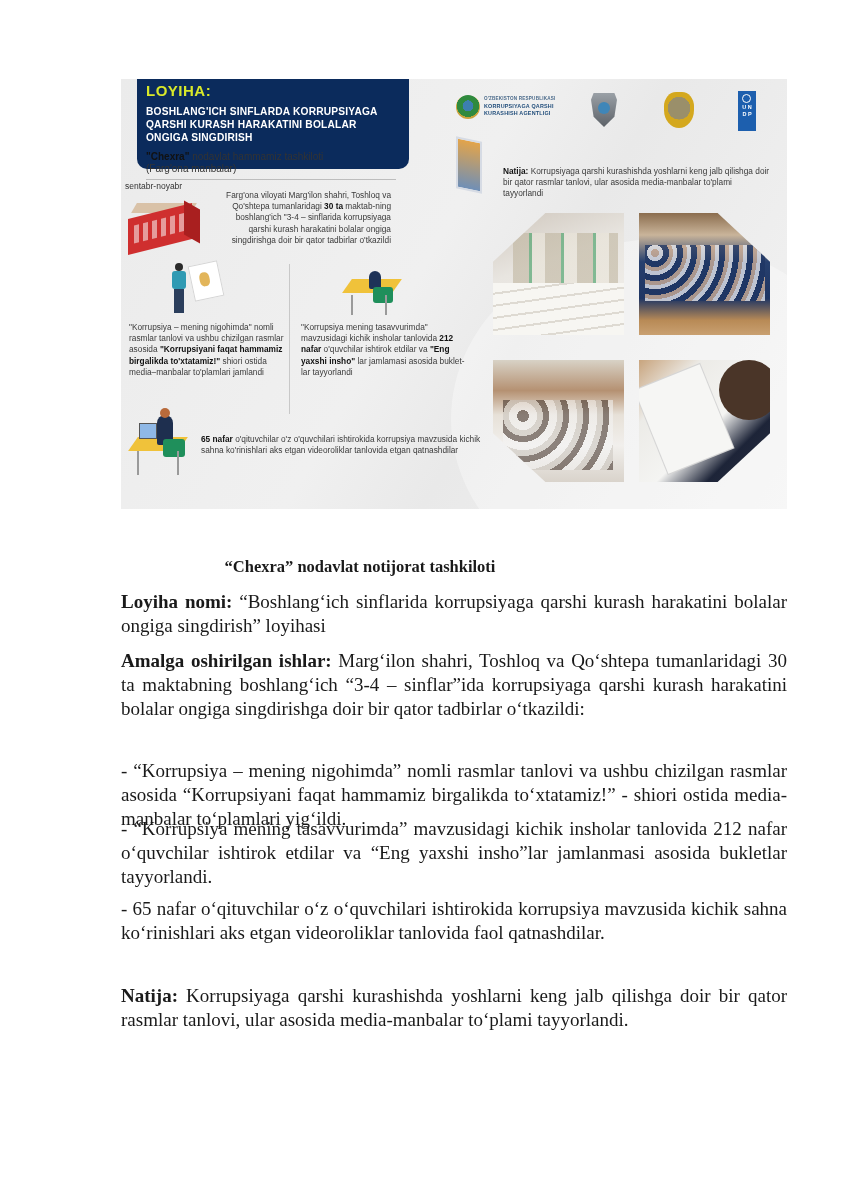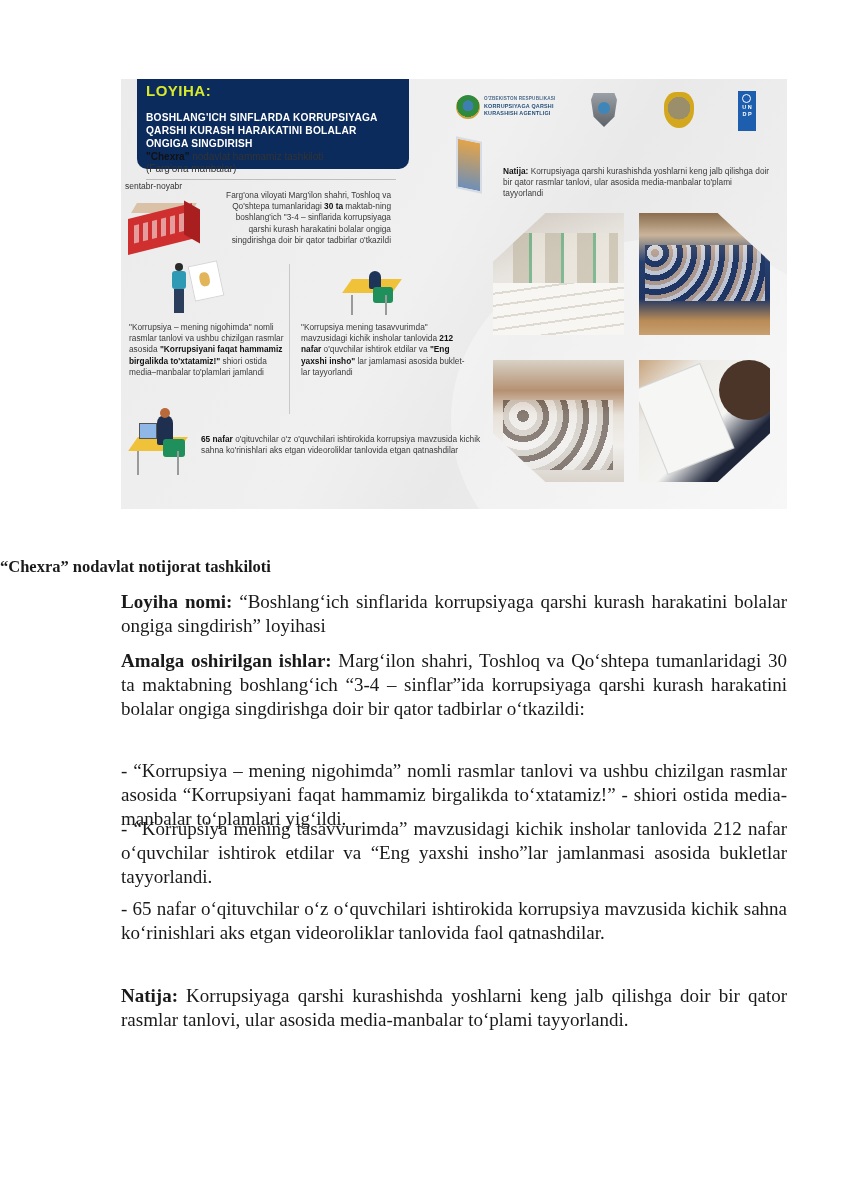--- a/index.html
+++ b/index.html
@@ -3,21 +3,21 @@
 <meta charset="utf-8">
 <style>
   html, body { margin: 0; padding: 0; }
   body { width: 848px; height: 1200px; background: #ffffff; position: relative; overflow: hidden; font-family: "Liberation Serif", serif; color: #1a1a1a; }
 
   
   .info { position: absolute; left: 121px; top: 79px; width: 666px; height: 430px; background: linear-gradient(120deg, #ebebeb 0%, #f0f0f0 45%, #e9e9e9 60%, #f3f3f3 100%); overflow: hidden; font-family: "Liberation Sans", sans-serif; }
   .info .swoosh { position: absolute; left: 330px; top: 160px; width: 420px; height: 360px; border-radius: 50%; background: rgba(255,255,255,0.35); }
   .banner { position: absolute; left: 16px; top: 0; width: 272px; height: 90px; background: #0b2b5c; border-radius: 0 0 10px 10px; padding: 3px 8px 0 9px; box-sizing: border-box; }
   .banner .lbl { color: #d8e82a; font-weight: bold; font-size: 15px; letter-spacing: 0.5px; line-height: 17px; }
-  .banner .ttl { color: #ffffff; font-weight: bold; font-size: 10.2px; line-height: 13px; letter-spacing: 0.2px; margin-top: 12px; }
+  .banner .ttl { color: #ffffff; font-weight: bold; font-size: 10.2px; line-height: 13px; letter-spacing: 0.2px; margin-top: 6px; }
   .org { position: absolute; left: 25px; top: 72px; font-size: 10px; line-height: 12px; color: #333; }
   .org b { color: #111; }
   .org-rule { position: absolute; left: 25px; top: 100px; width: 250px; height: 1px; background: #bdbdbd; }
   .period { position: absolute; left: 4px; top: 102px; font-size: 8.5px; color: #333; }
 
   .txt { position: absolute; font-size: 8.3px; line-height: 11.2px; color: #3a3a3a; }
   .txt b { color: #111; }
   .t-schools { left: 90px; top: 111px; width: 180px; text-align: right; }
   .t-draw { left: 8px; top: 243px; width: 165px; }
   .t-essay { left: 180px; top: 243px; width: 165px; }
@@ -70,21 +70,21 @@
   .p1::after { content: ""; position: absolute; left: 0; top: 70px; width: 131px; height: 52px; background: repeating-linear-gradient(-8deg, #f7f6f2 0 10px, #dedad2 10px 12px); }
   .p2 { left: 518px; top: 134px; clip-path: polygon(0 0,60% 0,100% 40%,100% 100%,0 100%); background: linear-gradient(180deg, #8b6d4e 0%, #c9b49a 18%, #27406e 40%, #1f3563 70%, #b88a56 88%, #c9a071 100%); }
   .p2::before { content: ""; position: absolute; left: 6px; top: 32px; width: 120px; height: 56px; background: repeating-radial-gradient(circle at 10px 8px, #d7b59a 0 4px, #f1f1f4 4px 8px, #1e3563 8px 14px); opacity: 0.75; }
   .p3 { left: 372px; top: 281px; clip-path: polygon(0 0,100% 0,100% 100%,40% 100%,0 60%); background: linear-gradient(180deg, #d8d2c6 0%, #b59172 25%, #e7e1d8 45%, #f1efec 70%, #d9d3cb 100%); }
   .p3::before { content: ""; position: absolute; left: 10px; top: 40px; width: 110px; height: 70px; background: repeating-radial-gradient(circle at 20px 16px, #3a2a22 0 6px, #f4f4f4 6px 14px, #c9c4bd 14px 20px); opacity: 0.55; }
   .p4 { left: 518px; top: 281px; clip-path: polygon(0 0,100% 0,100% 60%,60% 100%,0 100%); background: linear-gradient(135deg, #c8a47d 0%, #ecebe7 25%, #f4f4f2 55%, #1d2438 75%, #2a2f40 100%); }
   .p4::before { content: ""; position: absolute; left: 10px; top: 14px; width: 70px; height: 90px; background: #f6f6f4; transform: rotate(-22deg); box-shadow: 0 0 0 1px #d5d5d5; }
   .p4::after { content: ""; position: absolute; left: 80px; top: 0; width: 60px; height: 60px; border-radius: 50%; background: #4a3528; }
 
   
-  .doc-title { position: absolute; left: 0; width: 720px; top: 556px; font-weight: bold; font-size: 16.5px; line-height: 22px; }
+  .doc-title { position: absolute; left: 0; width: 720px; top: 556px; text-align: center; font-weight: bold; font-size: 16.5px; line-height: 22px; }
   .para { position: absolute; left: 121px; width: 666px; font-size: 19px; line-height: 24px; text-align: justify; }
   .para b { font-weight: bold; }
   .p-a { top: 590px; }
   .p-b { top: 649px; }
   .p-c { top: 740px; margin-top: 19px; }
   .p-d { top: 817px; }
   .p-e { top: 897px; }
   .p-f { top: 984px; }
 </style>
 </head>

